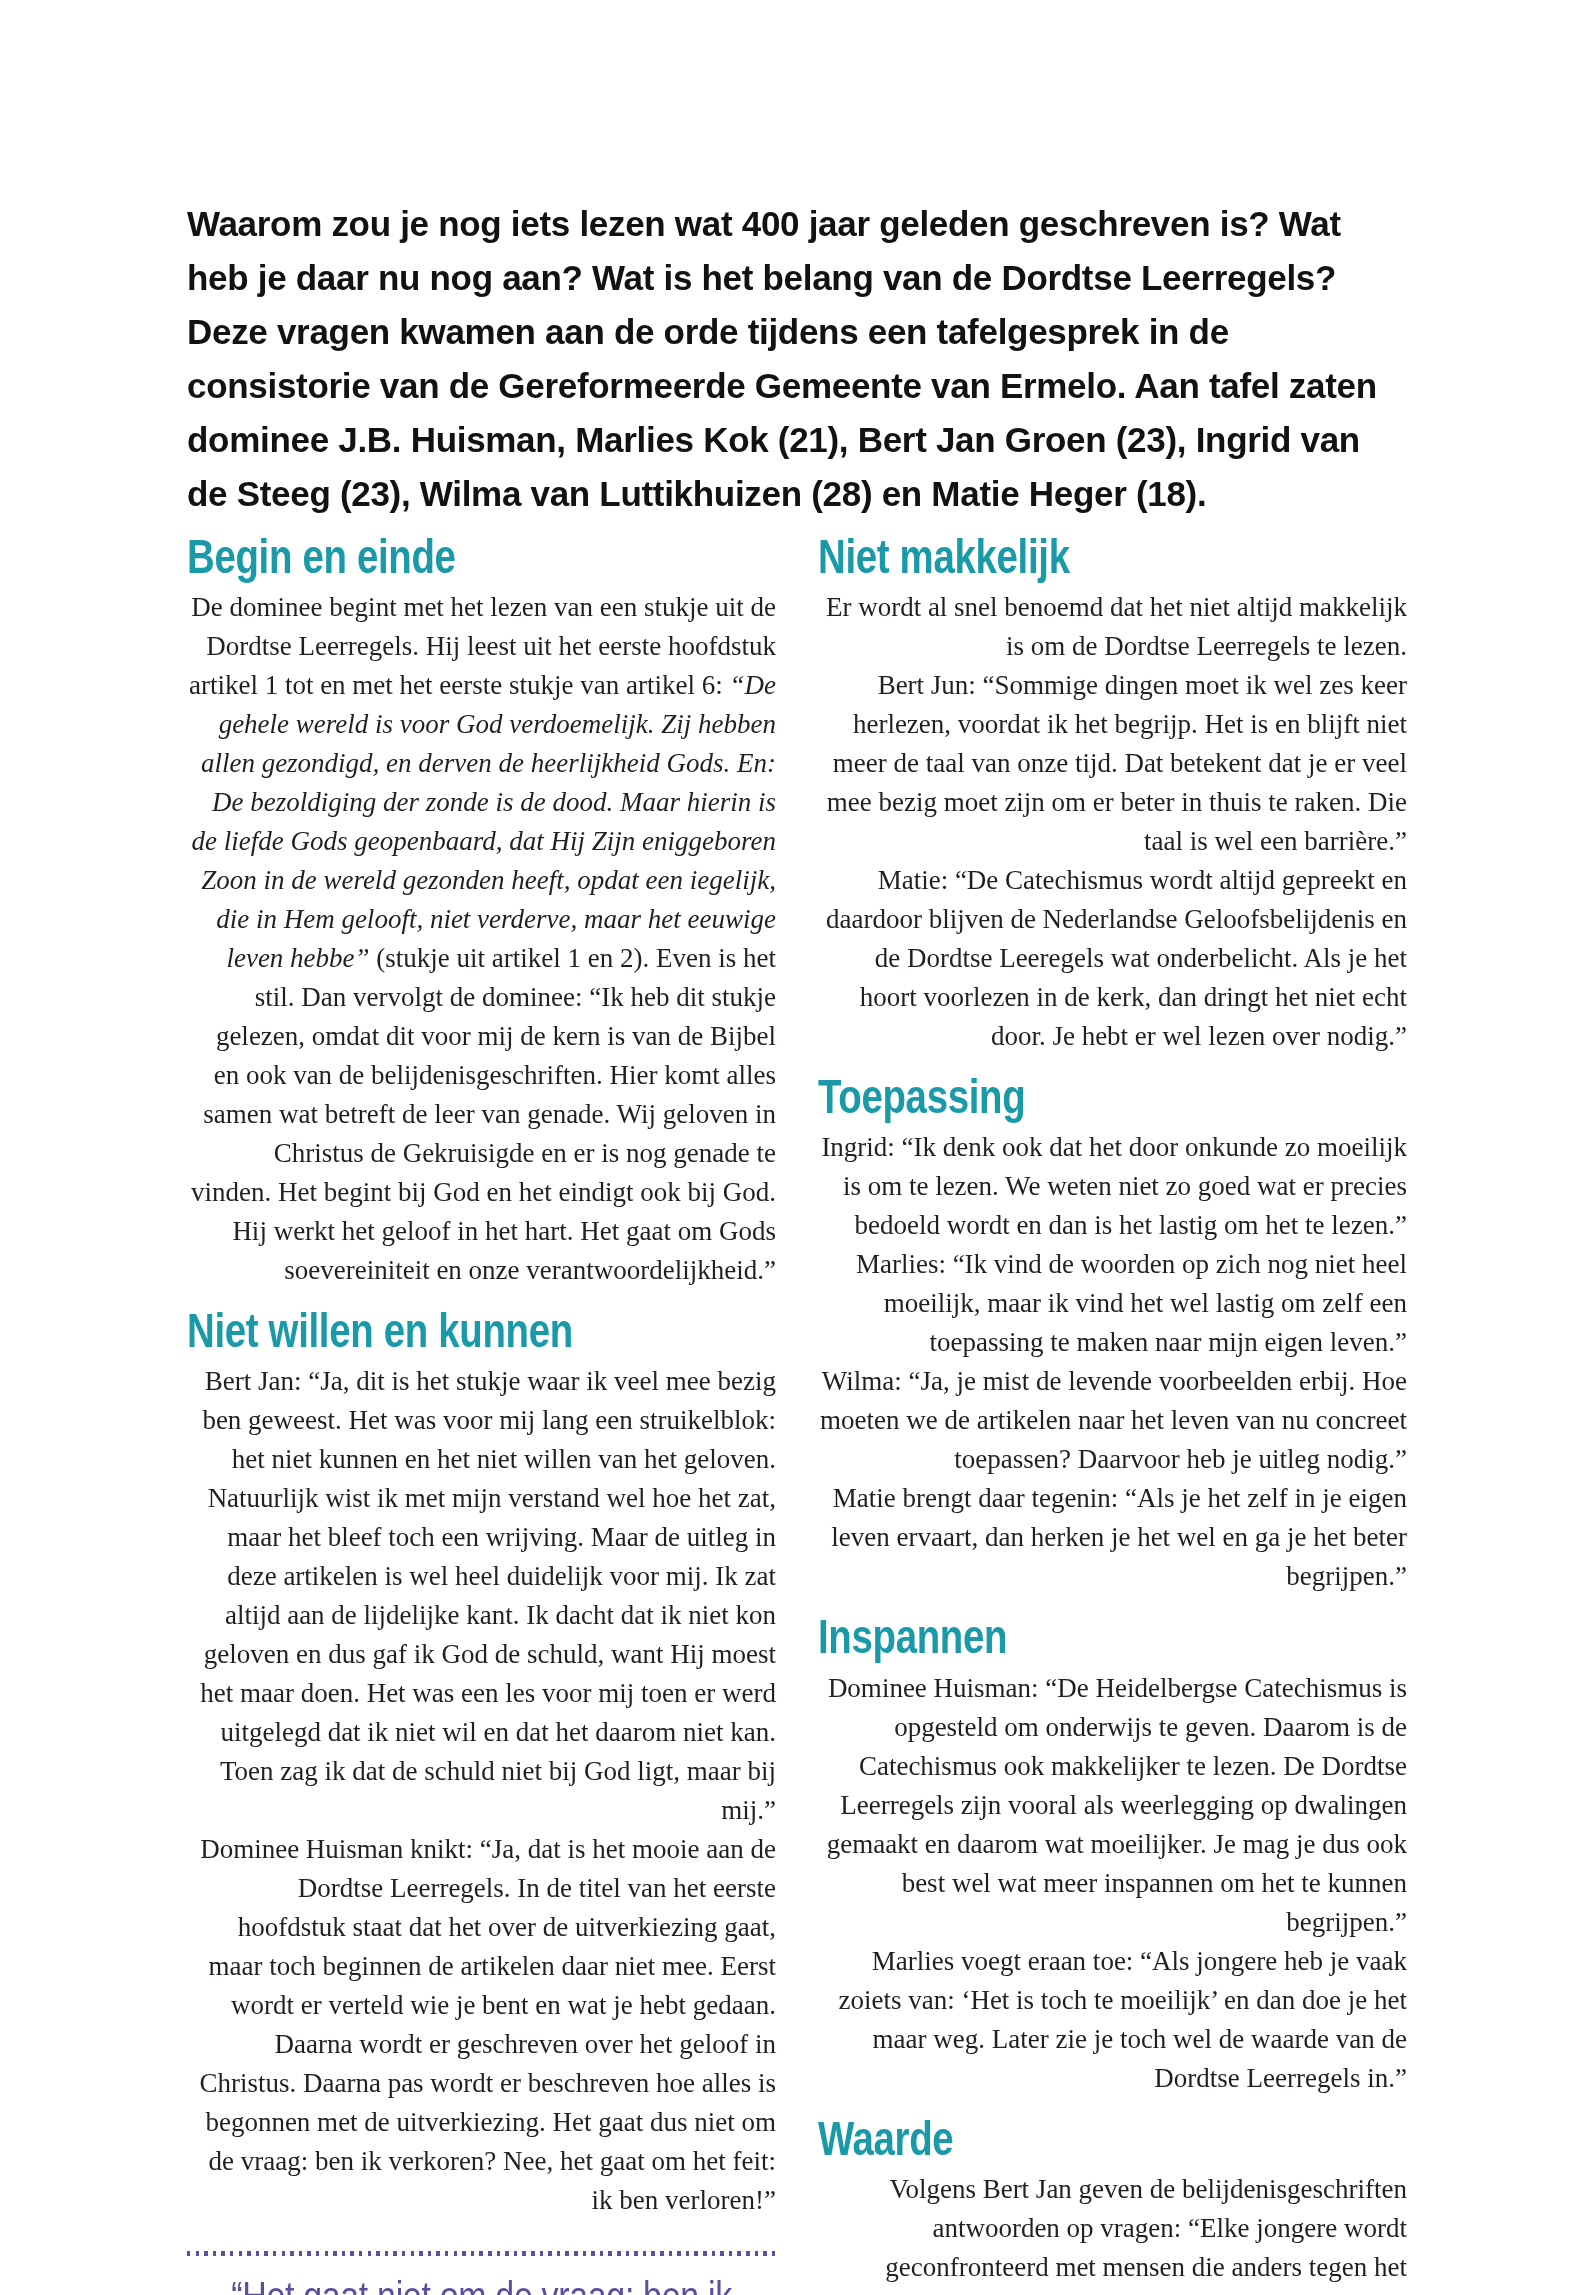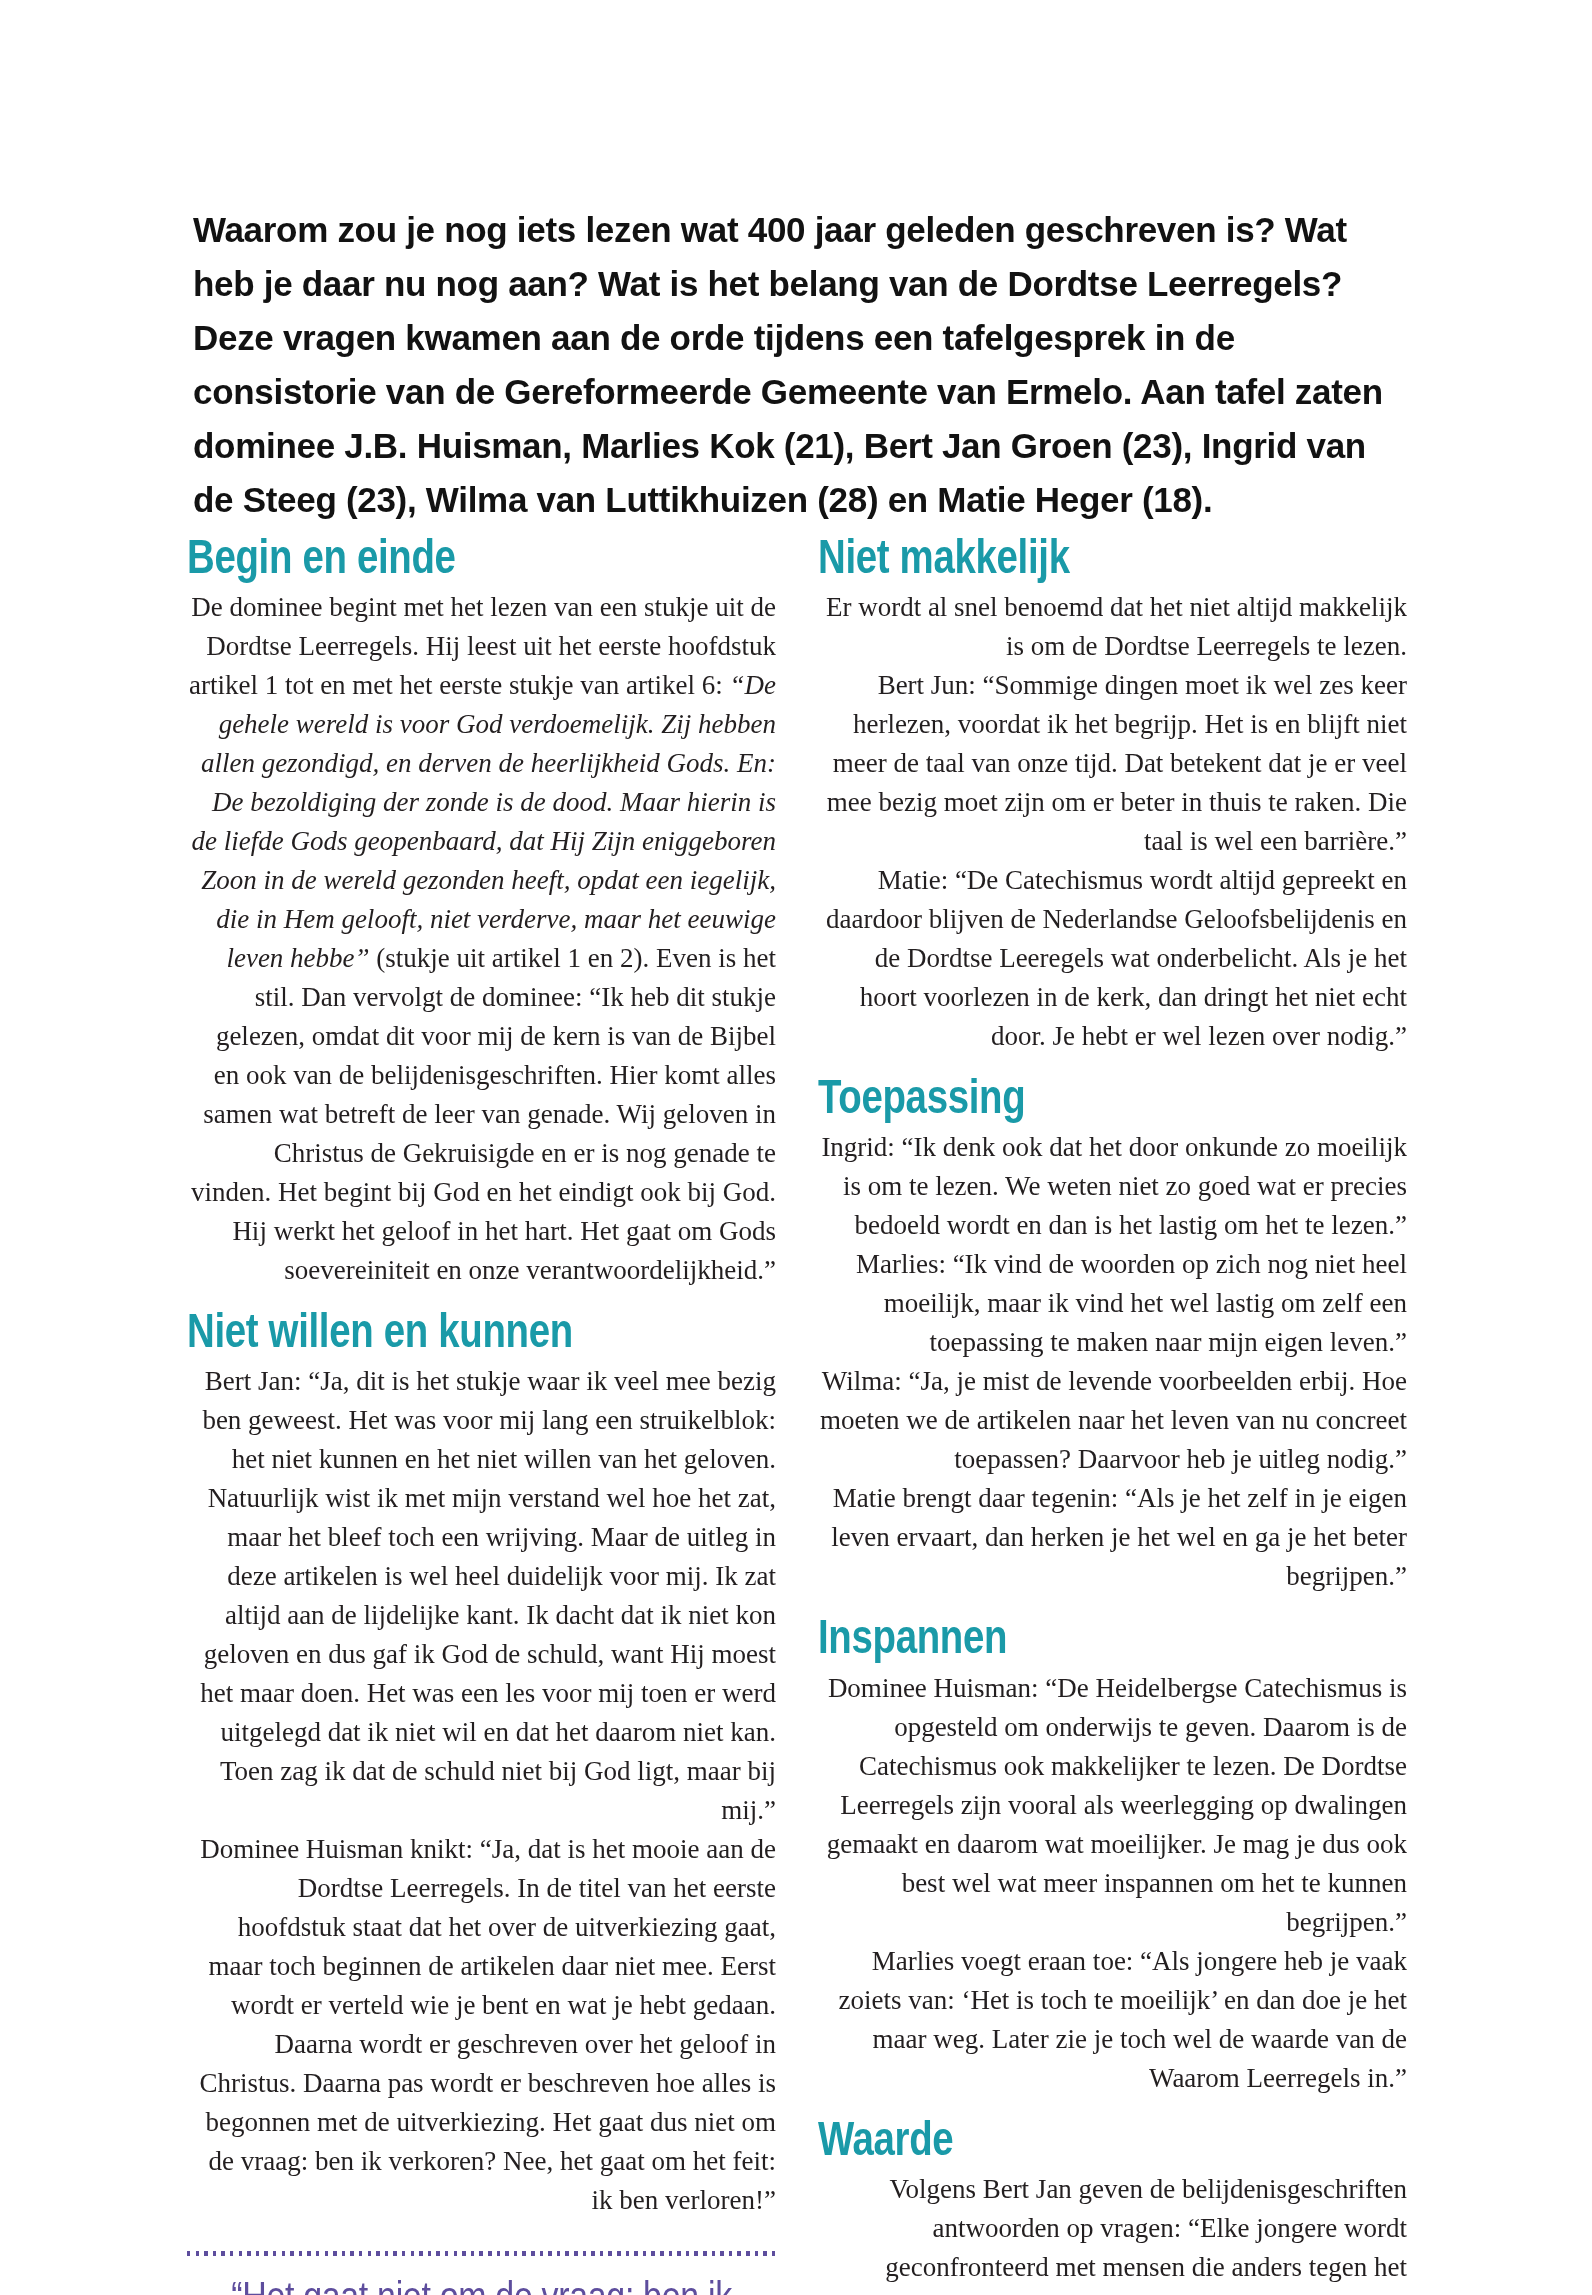--- a/index.html
+++ b/index.html
@@ -1,21 +1,21 @@
 <!DOCTYPE html>
 <html style="font-size:14px"><head>
 <meta charset="utf-8">
 <style>
   html,body{margin:0;padding:0;}
   body{
     width:1592px;height:2295px;position:relative;background:#ffffff;
     font-family:"Liberation Sans",sans-serif;overflow:hidden;
   }
   .intro{
-    position:absolute;left:187px;top:197px;width:1204px;margin:6px;
+    position:absolute;left:187px;top:197px;width:1204px;margin:0;
     font-family:"Liberation Sans",sans-serif;font-weight:700;
     font-size:35px;line-height:54px;letter-spacing:-0.3px;color:#121212;
   }
   .col{position:absolute;top:516px;width:589px;}
   .col.left{left:187px;}
   .col.right{left:818px;}
   .section-heading{
     margin:21px 0 11.2px 0;padding:0;height:40px;
     font-family:"Liberation Sans",sans-serif;font-weight:700;
     font-size:48px;line-height:40px;color:#1a9aa8;letter-spacing:-0.4px;
@@ -68,21 +68,21 @@
       <p class="body-para"><span>Er wordt al snel benoemd dat het niet altijd makkelijk is om de Dordtse Leerregels te lezen.</span></p>
       <p class="body-para"><span>Bert Jun: “Sommige dingen moet ik wel zes keer herlezen, voordat ik het begrijp. Het is en blijft niet meer de taal van onze tijd. Dat betekent dat je er veel mee bezig moet zijn om er beter in thuis te raken. Die taal is wel een barrière.”</span></p>
       <p class="body-para"><span>Matie: “De Catechismus wordt altijd gepreekt en daardoor blijven de Nederlandse Geloofsbelijdenis en de Dordtse Leeregels wat onderbelicht. Als je het hoort voorlezen in de kerk, dan dringt het niet echt door. Je hebt er wel lezen over nodig.”</span></p>
       <h2 class="section-heading"><span class="cond">Toepassing</span></h2>
       <p class="body-para"><span>Ingrid: “Ik denk ook dat het door onkunde zo moeilijk is om te lezen. We weten niet zo goed wat er precies bedoeld wordt en dan is het lastig om het te lezen.”</span></p>
       <p class="body-para"><span>Marlies: “Ik vind de woorden op zich nog niet heel moeilijk, maar ik vind het wel lastig om zelf een toepassing te maken naar mijn eigen leven.”</span></p>
       <p class="body-para"><span>Wilma: “Ja, je mist de levende voorbeelden erbij. Hoe moeten we de artikelen naar het leven van nu concreet toepassen? Daarvoor heb je uitleg nodig.”</span></p>
       <p class="body-para"><span>Matie brengt daar tegenin: “Als je het zelf in je eigen leven ervaart, dan herken je het wel en ga je het beter begrijpen.”</span></p>
       <h2 class="section-heading"><span class="cond">Inspannen</span></h2>
       <p class="body-para"><span>Dominee Huisman: “De Heidelbergse Catechismus is opgesteld om onderwijs te geven. Daarom is de Catechismus ook makkelijker te lezen. De Dordtse Leerregels zijn vooral als weerlegging op dwalingen gemaakt en daarom wat moeilijker. Je mag je dus ook best wel wat meer inspannen om het te kunnen begrijpen.”</span></p>
-      <p class="body-para"><span>Marlies voegt eraan toe: “Als jongere heb je vaak zoiets van: ‘Het is toch te moeilijk’ en dan doe je het maar weg. Later zie je toch wel de waarde van de Waarom Leerregels in.”</span></p>
+      <p class="body-para"><span>Marlies voegt eraan toe: “Als jongere heb je vaak zoiets van: ‘Het is toch te moeilijk’ en dan doe je het maar weg. Later zie je toch wel de waarde van de Dordtse Leerregels in.”</span></p>
       <h2 class="section-heading"><span class="cond">Waarde</span></h2>
       <p class="body-para"><span>Volgens Bert Jan geven de belijdenisgeschriften antwoorden op vragen: “Elke jongere wordt geconfronteerd met mensen die anders tegen het geloof aankijken. Je krijgt dan commentaar en kritiek en dan weet je daar geen antwoord op.</span></p>
     </div>
 </div>
 
 <div class="page-footer">
   
   
 </div>
 

